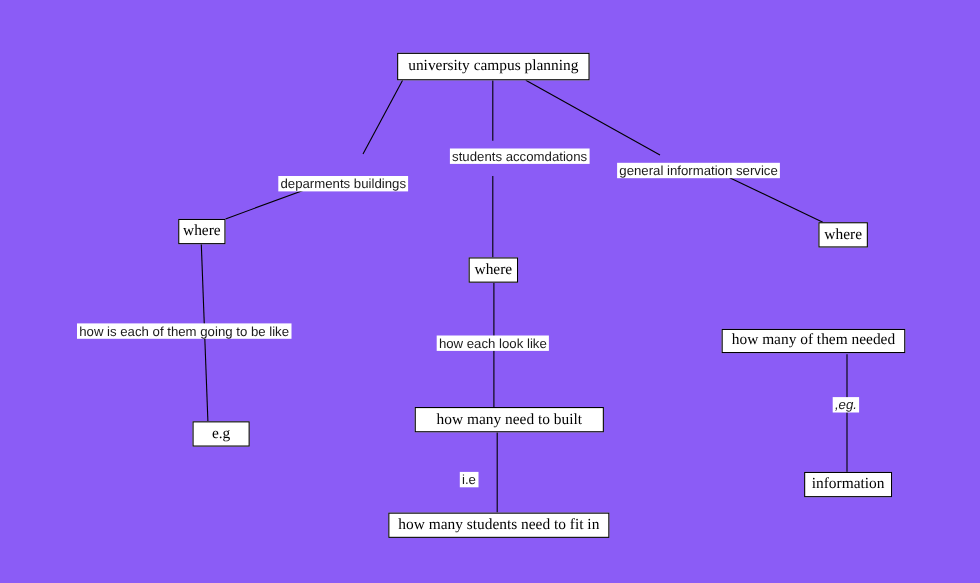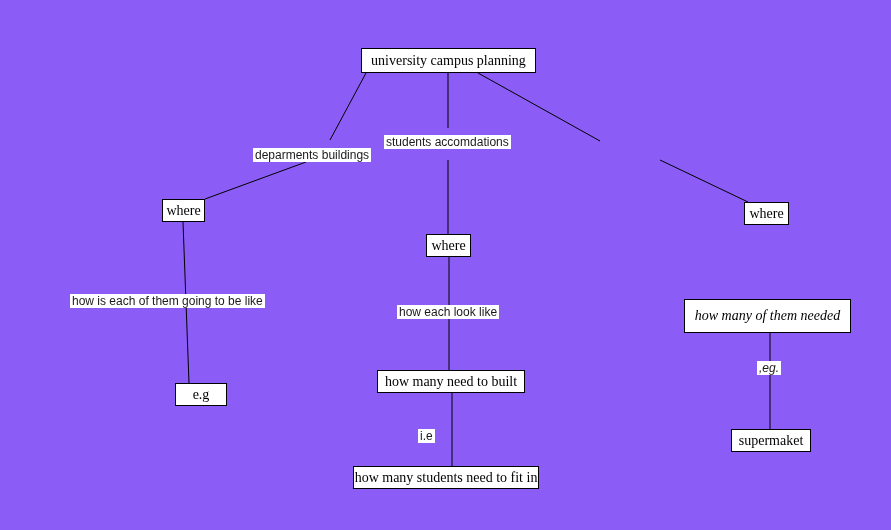--- a/index.html
+++ b/index.html
@@ -63,23 +63,24 @@
       <line x1="183" y1="222" x2="189" y2="383" stroke="#000000" stroke-width="1"></line>
       <line x1="449" y1="257" x2="449" y2="370" stroke="#000000" stroke-width="1"></line>
       <line x1="452" y1="393" x2="452" y2="466" stroke="#000000" stroke-width="1"></line>
       <line x1="770" y1="322" x2="770" y2="429" stroke="#000000" stroke-width="1"></line>
     </svg>
 <div class="node-box" style="left: 361px; top: 48px; width: 175px; height: 25px;">university campus planning</div>
     <div class="node-box" style="left: 162px; top: 199px; width: 43px; height: 23px;">where</div>
     <div class="node-box" style="left: 426px; top: 234px; width: 45px; height: 23px;">where</div>
     <div class="node-box" style="left: 744px; top: 202px; width: 45px; height: 23px;">where</div>
     <div class="node-box" style="left: 175px; top: 383px; width: 52px; height: 23px;">e.g</div>
-    <div class="node-box" style="left: 377px; top: 370px; width: 148px; height: 23px;">how many need to built</div>
-    <div class="node-box" style="left: 353px; top: 466px; width: 186px; height: 23px;">how many students need to fit in</div>
-    <div class="node-box" style="left: 684px; top: 299px; width: 167px; height: 34px; font-style: italic;">how many of them needed</div>
-    <div class="node-box" style="left: 731px; top: 429px; width: 80px; height: 23px;">supermaket</div>
-    <div class="edge-label" style="left: 253px; top: 148px;">deparments buildings</div>
-    <div class="edge-label" style="left: 384px; top: 135px;">students accomdations</div>
+    <div class="node-box" style="left: 377px; top: 370px; width: 172px; height: 23px;">how many need to built</div>
+    <div class="node-box" style="left: 353px; top: 466px; width: 201px; height: 23px;">how many students need to fit in</div>
+    <div class="node-box" style="left: 656px; top: 299px; width: 167px; height: 22px;">how many of them needed</div>
+    <div class="node-box" style="left: 731px; top: 429px; width: 80px; height: 23px;">information</div>
+    <div class="edge-label" style="left: 253px; top: 160px;">deparments buildings</div>
+    <div class="edge-label" style="left: 409px; top: 135px;">students accomdations</div>
+    <div class="edge-label" style="left: 561px; top: 148px;">general information service</div>
     <div class="edge-label" style="left: 70px; top: 294px;">how is each of them going to be like</div>
     <div class="edge-label" style="left: 397px; top: 305px;">how each look like</div>
     <div class="edge-label" style="left: 418px; top: 429px;">i.e</div>
     <div class="edge-label" style="left: 757px; top: 361px; font-style: italic;">,eg.</div>
   </div>
 
 </body></html>

